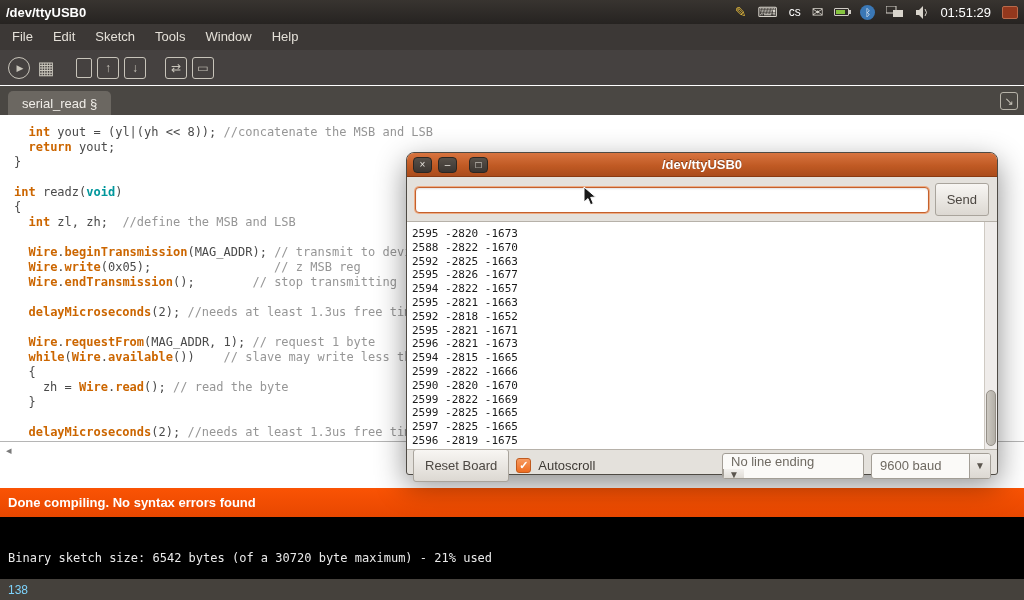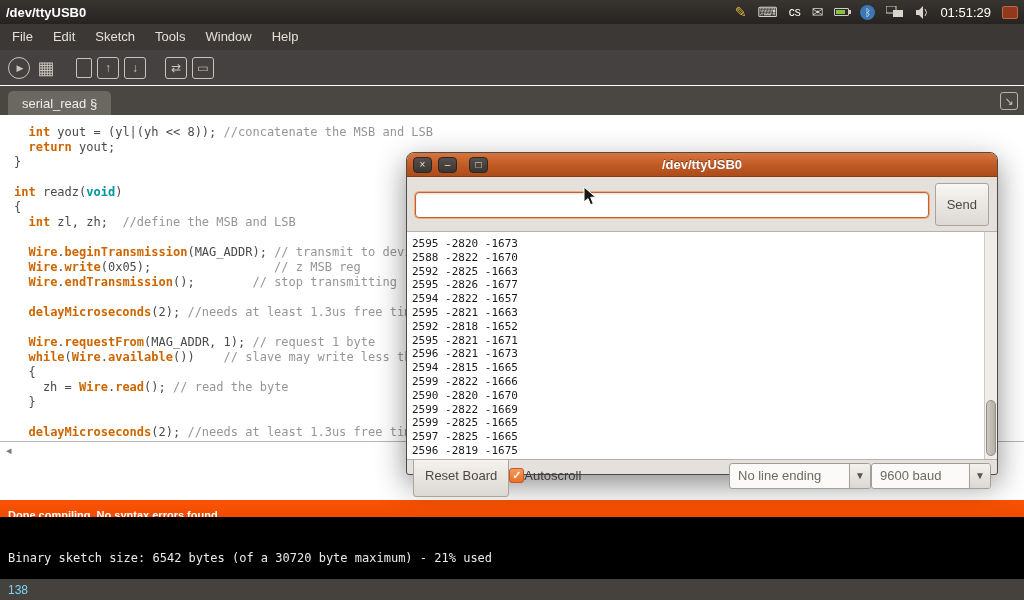--- a/index.html
+++ b/index.html
@@ -55,22 +55,22 @@
   .code-line { height:15px; }
   .tok-pl { color:#4a4a4a; }
   .tok-kw { color:#cc6600; font-weight:bold;margin-top:32px; }
   .tok-kw2 { color:#00979c; font-weight:bold; }
   .tok-fn { color:#cc6600; font-weight:bold; }
   .tok-cm { color:#969696; }
   .editor-divider { position:absolute; left:0; top:326px; width:1024px; height:1px; background:#b5b5b5; }
   .hscroll-arrow { position:absolute; left:6px; top:329px; color:#7a7a7a; font-size:11px; }
 
   
-  .compile-bar { position:absolute; left:0; top:500px; width:1024px; height:29px;
-    background:linear-gradient(#fa5304,#e74700); color:#fff; font-size:11px; font-weight:bold;
+  .compile-bar { position:absolute; left:0; top:488px; width:1024px; height:29px;
+    background:linear-gradient(#fa5304,#e74700); color:#fff; font-size:13px; font-weight:bold;
     display:flex; align-items:center; padding-left:8px; }
   .console { position:absolute; left:0; top:517px; width:1024px; height:62px; background:#000;
     color:#eaeaea; font-family:"DejaVu Sans Mono", monospace; font-size:12px; padding:34px 0 0 8px; }
   .statusbar { position:absolute; left:0; top:579px; width:1024px; height:21px; background:#45413c;
     display:flex; align-items:center; padding:0 8px; }
   .line-num { color:#7dd3fc; font-size:12px; }
   .board-info { margin-left:auto; color:#9b958d; font-size:12px; }
 
   
   .monitor { position:absolute; left:406px; top:152px; width:592px; height:323px;
@@ -82,40 +82,40 @@
     line-height:24px; color:#fff; font-size:13px; font-weight:bold; text-shadow:0 -1px 0 rgba(0,0,0,.4); }
   .win-btns { position:absolute; left:6px; top:4px; display:flex; gap:6px; z-index:2; }
   .wbtn { width:19px; height:16px; border-radius:4px; background:linear-gradient(#575049,#3b3632);
     border:1px solid #2b2723; color:#e8e4dd; font-size:10px; display:flex; align-items:center;
     justify-content:center; line-height:1; }
   .wbtn.max { margin-left:6px; }
   .input-row { display:flex; align-items:center; padding:6px 8px 5px 8px; gap:6px; }
   .serial-input { flex:1; height:26px; background:#fff; border:1px solid #c4602c; border-radius:4px;
     box-shadow:0 0 0 1px rgba(244,130,60,.55), inset 0 1px 2px rgba(0,0,0,.12);
     font-size:13px; padding:0 6px; outline:none; font-family:"Liberation Sans",sans-serif; }
-  .send-btn, .reset-btn { height:43px; padding:0 11px; border:1px solid #a9a49c; border-radius:3px;
+  .send-btn, .reset-btn { height:33px; padding:0 11px; border:1px solid #a9a49c; border-radius:3px;
     background:linear-gradient(#f8f6f3,#dcd8d2); font-size:13px; color:#4c4742;
     font-family:"Liberation Sans",sans-serif; }
   .output { position:relative; background:#fff; border-top:1px solid #b6b1a9;
     border-bottom:1px solid #b6b1a9; height:229px; overflow:hidden; }
   .out-lines { font-family:"DejaVu Sans Mono", monospace; font-size:11px; line-height:13.8px;
     padding:5px 0 0 5px; white-space:pre; color:#1a1a1a; }
   .v-scroll { position:absolute; right:0; top:0; bottom:0; width:13px; background:#efecea;
     border-left:1px solid #cfcac3; }
   .v-thumb { position:absolute; left:1px; right:1px; bottom:3px; height:56px;
     background:linear-gradient(90deg,#cdc9c2,#b3afa7); border:1px solid #948f87; border-radius:7px; }
-  .monitor-footer { display:flex; align-items:center; padding:0 6px; height:31px; }
+  .monitor-footer { display:flex; align-items:center; padding:0 6px; gap:7px; height:31px; }
   .checkbox { width:15px; height:15px; border-radius:3px; background:linear-gradient(#f79a60,#ee6c21);
     border:1px solid #c05a1e; color:#fff; font-size:11px; font-weight:bold; display:flex;
     align-items:center; justify-content:center; }
   .check-label { font-size:13px; color:#3e3a35; }
   .spacer { flex:1; }
   .combo { display:flex; align-items:stretch; height:26px; border:1px solid #a39e96;
     border-radius:3px; background:#fbfaf8; overflow:hidden; }
-  .combo.le { width:142px; } .combo.baud { width:120px; }
+  .combo.le { width:142px;flex-direction:column; } .combo.baud { width:120px; }
   .combo-label { flex:1; padding:0 8px; font-size:13px; color:#6f6a62; display:flex; align-items:center;
     white-space:nowrap; }
   .combo-arrow { width:21px; border-left:1px solid #a39e96;
     background:linear-gradient(#f3f1ee,#dcd8d2); display:flex; align-items:center;
     justify-content:center; color:#5a554e; font-size:10px; }
 
   .cursor { position:absolute; left:583px; top:186px; z-index:99; }
 </style>
 </head>
 <body>

